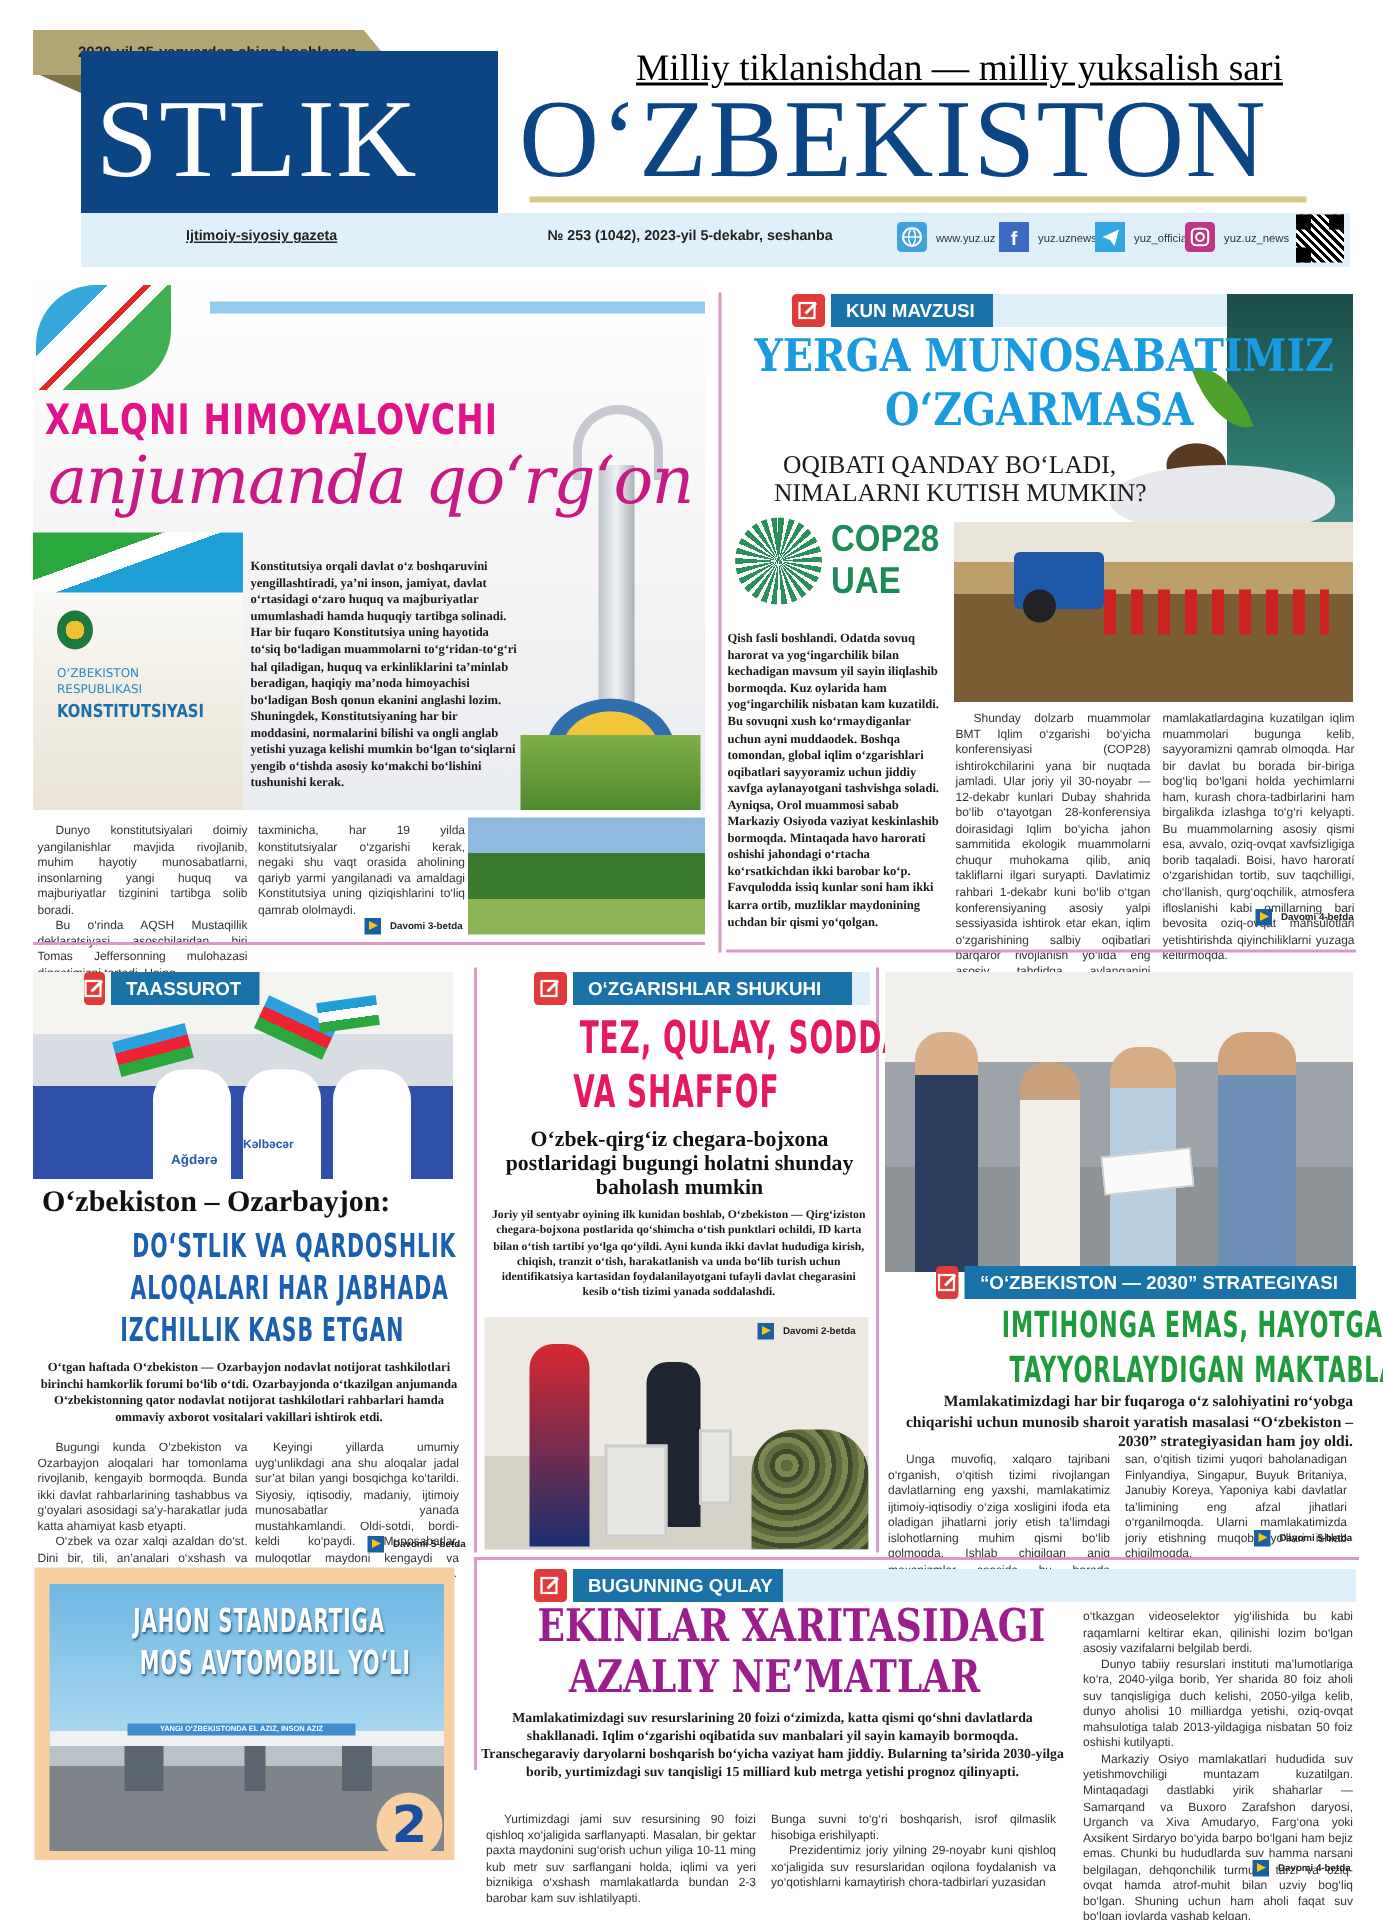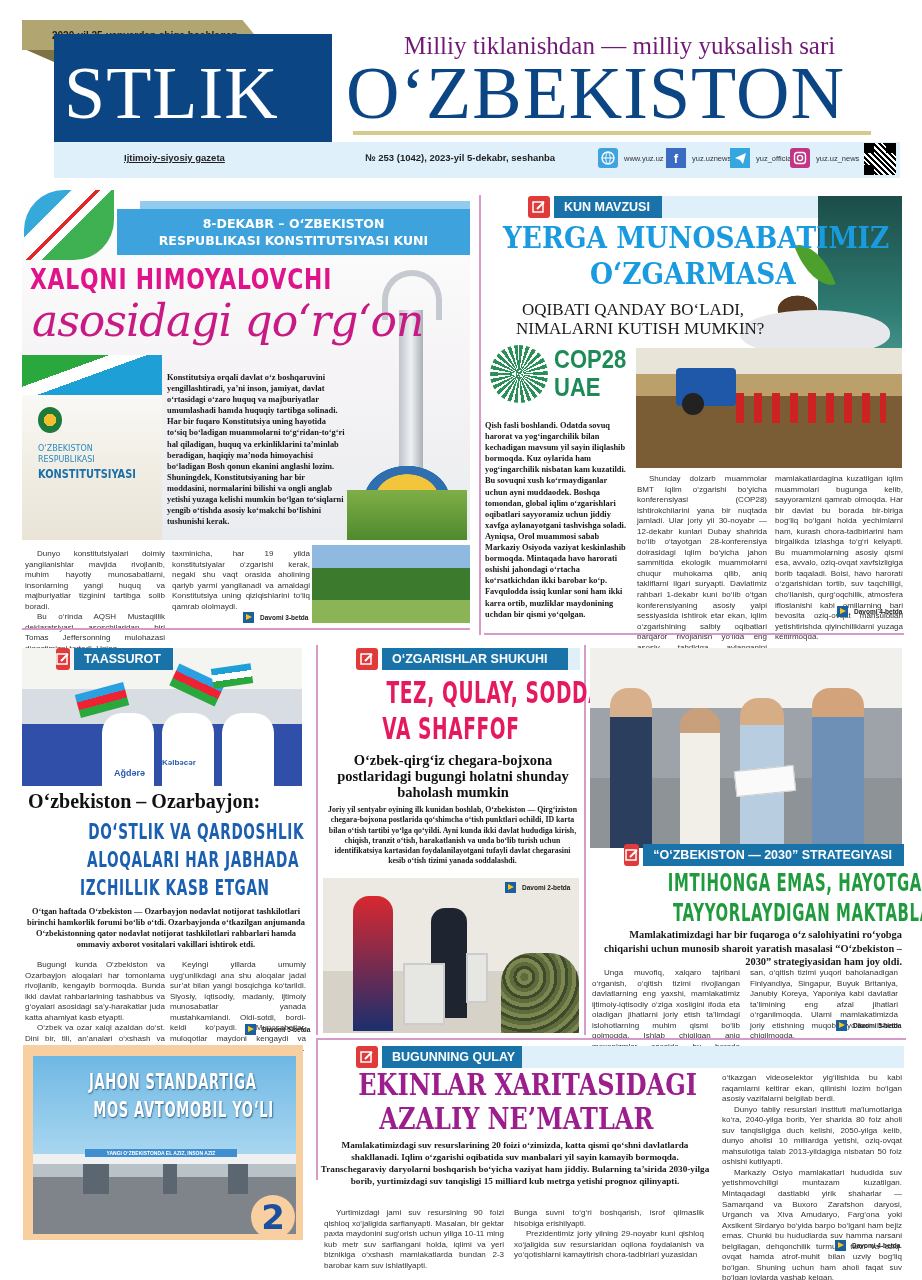--- a/index.html
+++ b/index.html
@@ -10,21 +10,21 @@
 
   
   .since-tab { left: 22px; top: 20px; width: 245px; height: 30px; background: #b1a671;
     clip-path: polygon(0 0, 90% 0, 100% 100%, 0 100%); font: bold 10px "Liberation Sans", sans-serif;
     color: #1f1f1f; padding: 10px 0 0 30px; }
   .since-shadow { left: 22px; top: 48px; width: 32px; height: 14px; background: #7d7344;
     clip-path: polygon(0 0, 100% 0, 100% 100%); }
   .title-block { left: 54px; top: 34px; width: 278px; height: 110px; background: #0b4584; }
   .title-yangi { left: 64px; top: 56px; font: 74px "Liberation Serif", serif; color: #fff; letter-spacing: 1px; line-height: 1; }
   .title-ozb { left: 346px; top: 56px; font: 74px "Liberation Serif", serif; color: #0b4584; letter-spacing: 1px; line-height: 1; }
-  .slogan { left: 404px; top: 32px; font: 25px "Liberation Serif", serif; color: #701a75; white-space: nowrap; }
+  .slogan { left: 424px; top: 32px; font: 25px "Liberation Serif", serif; color: #000000; white-space: nowrap; text-decoration: underline; }
   .gold-rule { left: 353px; top: 131px; width: 518px; height: 4px; background: #d6c98c; }
   .info-bar { left: 54px; top: 142px; width: 846px; height: 36px; background: #dff0fa; }
   .info-left { left: 124px; top: 152px; font: bold 9.5px "Liberation Sans", sans-serif; color: #222; text-decoration: underline; }
   .info-issue { left: 365px; top: 152px; font: bold 9.5px "Liberation Sans", sans-serif; color: #222; }
   .social { top: 147px; height: 22px; display: flex; align-items: center; gap: 6px; font: 7.5px "Liberation Sans", sans-serif; color: #333; }
   .sicon { width: 20px; height: 20px; display: flex; align-items: center; justify-content: center; color: #fff; font: bold 13px "Liberation Sans", sans-serif; }
   .qr { left: 864px; top: 143px; width: 32px; height: 32px;
     background:
       linear-gradient(#000,#000) 0 0/10px 10px no-repeat,
       linear-gradient(#000,#000) 22px 0/10px 10px no-repeat,
@@ -99,36 +99,30 @@
   </span>
   <span>yuz.uz_news</span>
 </div>
 <div class="abs qr"></div>
 
 <div class="abs photo" style="left:22px;top:185px;width:448px;height:355px;background:linear-gradient(180deg,#fff 0%,#f5f3f5 55%,#e9ecef 100%);">
 
   <div class="abs" style="left:2px;top:5px;width:90px;height:70px;background:linear-gradient(135deg,#1ea0d6 0 30%,#fff 30% 45%,#d11 45% 48%,#fff 48% 55%,#2aa83e 55% 100%);border-radius:40px 0 40px 0;opacity:.9;"></div>
 
   <div class="abs" style="left:118px;top:16px;width:330px;height:8px;background:#92cbee;"></div>
-  <div class="abs" style="left:95px;top:24px;width:353px;height:46px;background:#3ea2dd;">
-    <div style="text-align:center;color:#fff;font:bold 12.5px 'DejaVu Sans',sans-serif;padding-top:6px;line-height:17px;">
-      <div>8-DEKABR – O‘ZBEKISTON</div>
-      <div>RESPUBLIKASI KONSTITUTSIYASI KUNI</div>
-    </div>
-  </div>
 
   <div class="abs" style="left:325px;top:75px;width:120px;height:280px;">
     <div class="abs" style="left:35px;top:10px;width:60px;height:50px;border:6px solid #c6c9cf;border-bottom:none;border-radius:30px 30px 0 0;"></div>
     <div class="abs" style="left:52px;top:50px;width:24px;height:170px;background:linear-gradient(90deg,#bfc4cc,#eef0f2,#aab0b8);"></div>
     <div class="abs" style="left:10px;top:200px;width:100px;height:40px;background:radial-gradient(ellipse at 50% 100%,#f2c53a 0 45%,#2f6fb0 46% 60%,transparent 61%);"></div>
     <div class="abs" style="left:0;top:230px;width:120px;height:50px;background:linear-gradient(180deg,#7fae47,#4f8a2e);"></div>
   </div>
 
   <div class="abs cond" style="left:8px;top:78px;font-size:28px;color:#e0148a;letter-spacing:1px;transform:scaleX(0.78);">XALQNI HIMOYALOVCHI</div>
-  <div class="abs" style="left:10px;top:110px;font:italic 44px 'DejaVu Serif',serif;color:#c81a85;letter-spacing:-1px;white-space:nowrap;">asosidagi qo‘rg‘on</div>
+  <div class="abs" style="left:10px;top:110px;font:italic 44px 'DejaVu Serif',serif;color:#c81a85;letter-spacing:-1px;white-space:nowrap;">anjumanda qo‘rg‘on</div>
 
   <div class="abs" style="left:0;top:170px;width:140px;height:200px;background:linear-gradient(180deg,#fff 0%,#f0ece2 60%,#e8e2d4 100%);">
     <div class="abs" style="left:0;top:0;width:140px;height:40px;background:linear-gradient(160deg,#2aa83e 0 35%,#fff 35% 50%,#1ea0d6 50% 100%);"></div>
     <div class="abs" style="left:16px;top:52px;width:24px;height:26px;border-radius:50%;background:radial-gradient(circle,#f0c030 0 35%,#1b7a3c 36% 100%);"></div>
     <div class="abs" style="left:16px;top:88px;font:8px 'DejaVu Sans',sans-serif;color:#2b8ac0;line-height:11px;">
       <div>O‘ZBEKISTON</div>
       <div>RESPUBLIKASI</div>
     </div>
     <div class="abs" style="left:16px;top:112px;font:bold 12px 'DejaVu Sans',sans-serif;color:#1b6fa8;white-space:nowrap;transform:scaleX(.82);transform-origin:left;">KONSTITUTSIYASI</div>
   </div>

